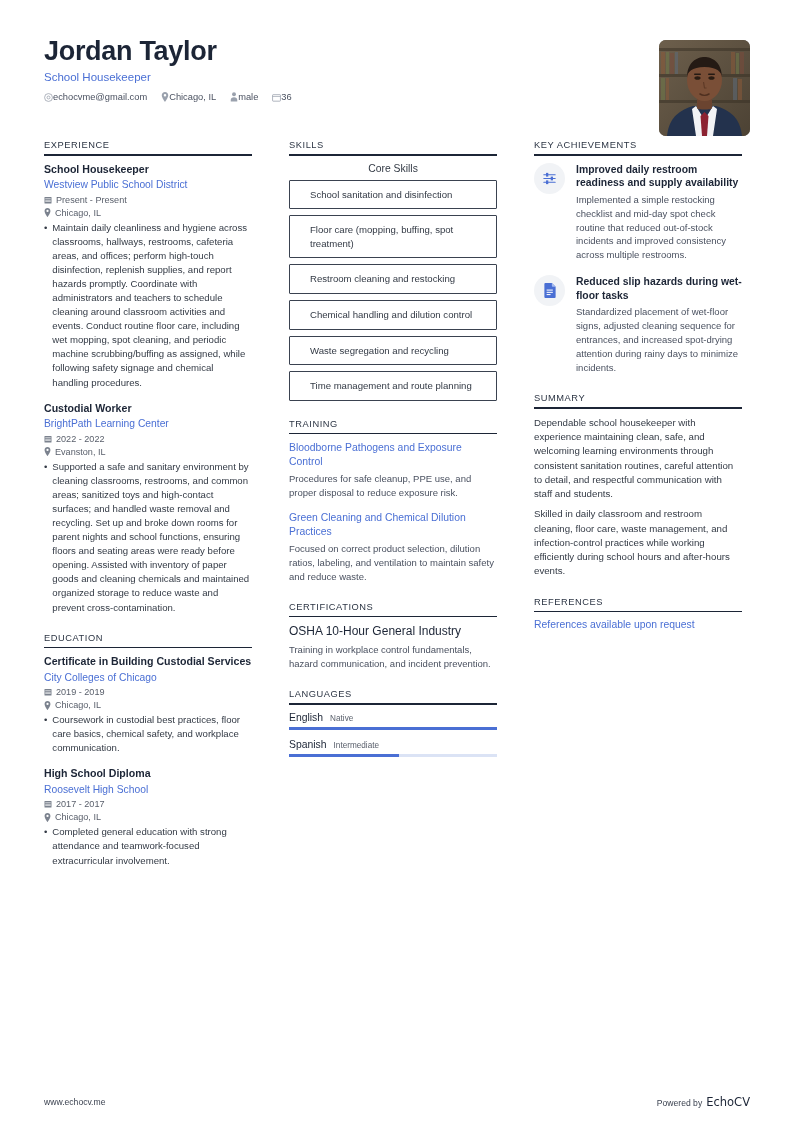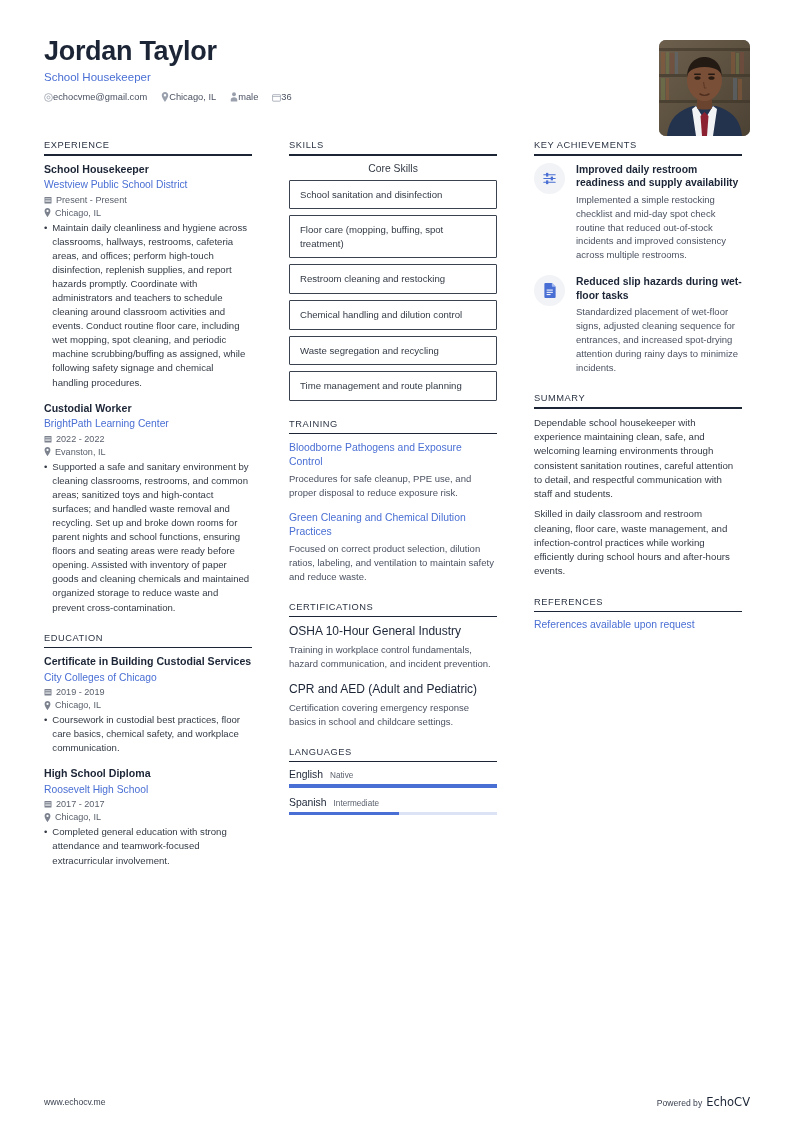--- a/index.html
+++ b/index.html
@@ -69,21 +69,21 @@
     display: flex; gap: 5px; font-size: 9.6px; line-height: 1.47;
     color: #333a45;
   }
   .bullet .dot { flex: 0 0 auto; line-height: 1.47; }
   .bullet .btxt { flex: 1 1 auto; }
 
   
   .sub-head { font-size: 10.4px; color: #333a45; margin-bottom: 6px; text-align: center; }
   .skill-box {
     border: 1px solid #3a4250; border-radius: 1px;
-    padding: 7px 10px; margin-bottom: 6px;
+    padding: 7px 20px; margin-bottom: 6px;
     font-size: 9.6px; line-height: 1.42; color: #333a45;
   }
 
   
   .tc-item { margin-bottom: 11px; }
   .tc-title-link { font-size: 10.4px; color: #4a6fd4; line-height: 1.33; }
   .tc-title-plain { font-size: 12px; color: #1c2536; line-height: 1.33; }
   .tc-desc { font-size: 9.5px; line-height: 1.47; color: #4a5160; margin-top: 3px; }
 
   
@@ -380,24 +380,20 @@
         </div>
       </div>
 
       <div class="section">
         <div class="section-title">CERTIFICATIONS</div>
         <div class="section-rule"></div>
         <div class="tc-item">
           <div class="tc-title-plain">OSHA 10-Hour General Industry</div>
           <div class="tc-desc">Training in workplace control fundamentals, hazard communication, and incident prevention.</div>
         </div>
-        <div class="tc-item">
-          <div class="tc-title-plain">CPR and AED (Adult and Pediatric)</div>
-          <div class="tc-desc">Certification covering emergency response basics in school and childcare settings.</div>
-        </div>
       </div>
 
       <div class="section">
         <div class="section-title">LANGUAGES</div>
         <div class="section-rule"></div>
         <div class="lang-item">
           <div class="lang-row">
             <span class="lang-name">English</span>
             <span class="lang-level">Native</span>
           </div>

